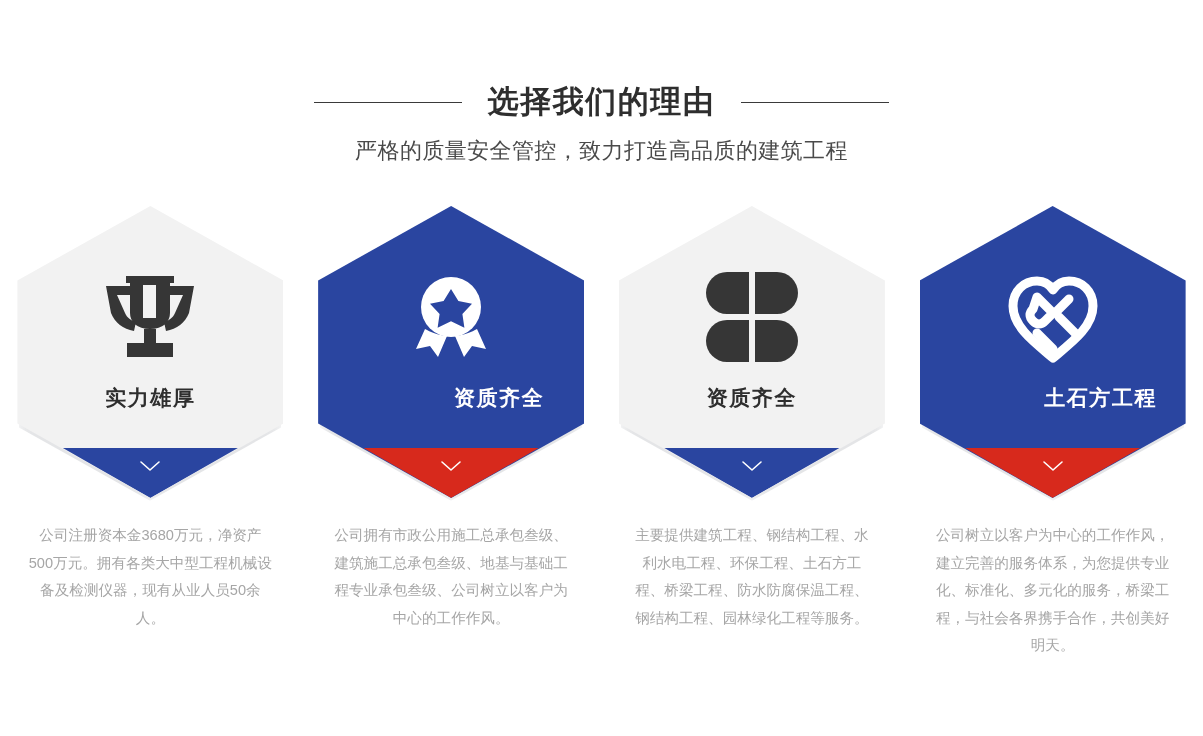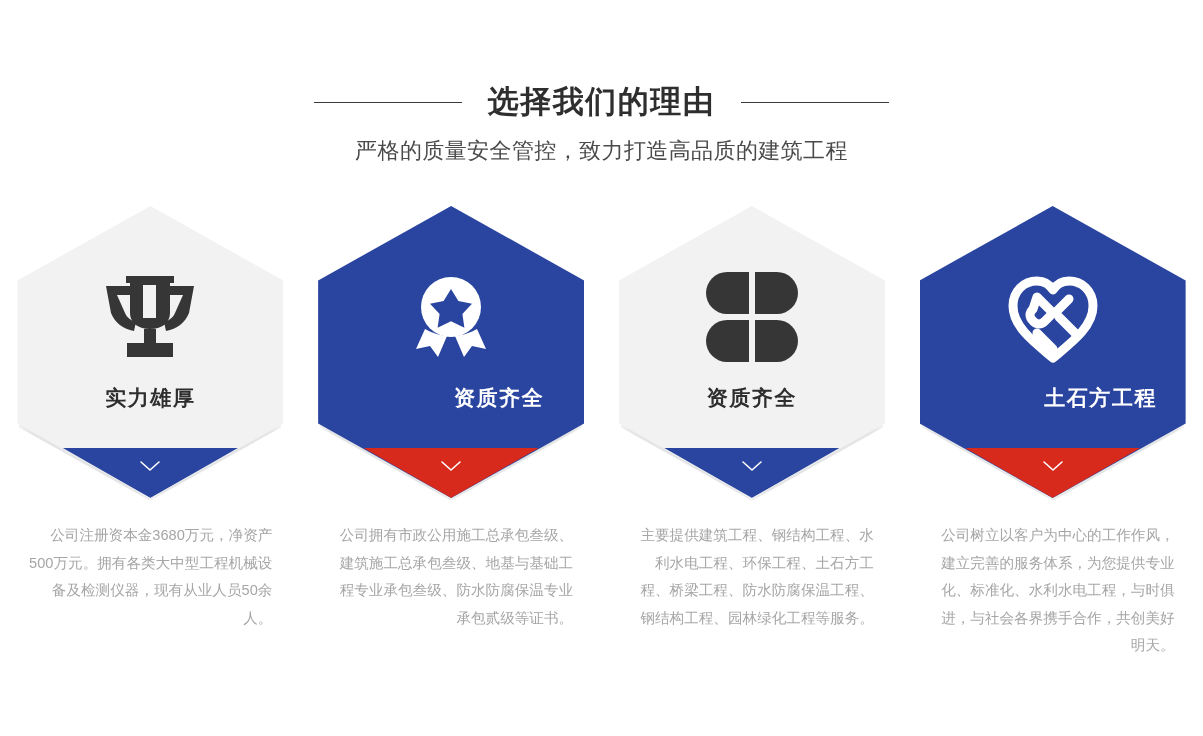--- a/index.html
+++ b/index.html
@@ -146,21 +146,21 @@
     font-weight: bold;
     letter-spacing: 1.6px;
   }
 
   .card-desc {
     position: absolute;
     left: 50%;
     transform: translateX(-50%);
     top: 322px;
     width: 244px;
-    text-align: right;
+    text-align: center;
     font-size: 14.6px;
     line-height: 27.5px;
     color: #a6a6a6;
   }
 
   
   .theme-light .hex-body { background: #f2f2f2; }
   .theme-light .hex-label { color: #2e2e2e; }
   .theme-dark  .hex-label { color: #ffffff; padding-left: 48px; }
 </style>
@@ -227,21 +227,21 @@
                 <path d="M30 68 l-9 20 14 -3 8 11 9 -21 c-9 -1 -17 -4 -22 -7 Z"></path>
                 <path d="M82 68 l9 20 -14 -3 -8 11 -9 -21 c9 -1 17 -4 22 -7 Z"></path>
                 <circle cx="56" cy="46" r="30"></circle>
               </g>
               <path d="M56 28 l7.4 12 13.6 2.8 -9.6 10.2 2 13.7 -13.4 -6.4 -13.4 6.4 2 -13.7 -9.6 -10.2 13.6 -2.8 Z" fill="#2a45a0"></path>
             </svg>
           </div>
         </div>
         <div class="hex-label">资质齐全</div>
       </div>
-      <div class="card-desc">公司拥有市政公用施工总承包叁级、建筑施工总承包叁级、地基与基础工程专业承包叁级、防水防腐保温专业承包贰级等证书。</div>
+      <div class="card-desc">公司拥有市政公用施工总承包叁级、建筑施工总承包叁级、地基与基础工程专业承包叁级、公司树立以客户为中心的工作作风。</div>
     </div>
 
     <div class="card theme-light">
       <div class="hex-wrap">
         <div class="hex-shadow"></div>
         <div class="hex">
           <div class="hex-body" style="background: rgb(242, 242, 242);"></div>
           <div class="hex-wedge" style="background: rgb(42, 69, 160);"></div>
           <div class="chev">
             <svg viewBox="0 0 22 12">
@@ -282,17 +282,17 @@
                 <path d="M40 36 L56 52 L48 60 Q42 66 36 60 Q30 54 36 48 Z"></path>
                 <path d="M72 38 L58 52"></path>
                 <path d="M62 56 L78 72"></path>
                 <path d="M40 72 L56 88"></path>
               </g>
             </svg>
           </div>
         </div>
         <div class="hex-label">土石方工程</div>
       </div>
-      <div class="card-desc">公司树立以客户为中心的工作作风，建立完善的服务体系，为您提供专业化、标准化、水利水电工程，与时俱进，与社会各界携手合作，共创美好明天。</div>
+      <div class="card-desc">公司树立以客户为中心的工作作风，建立完善的服务体系，为您提供专业化、标准化、多元化的服务，桥梁工程，与社会各界携手合作，共创美好明天。</div>
     </div>
 
   </div>
 </div>
 
 </body></html>

